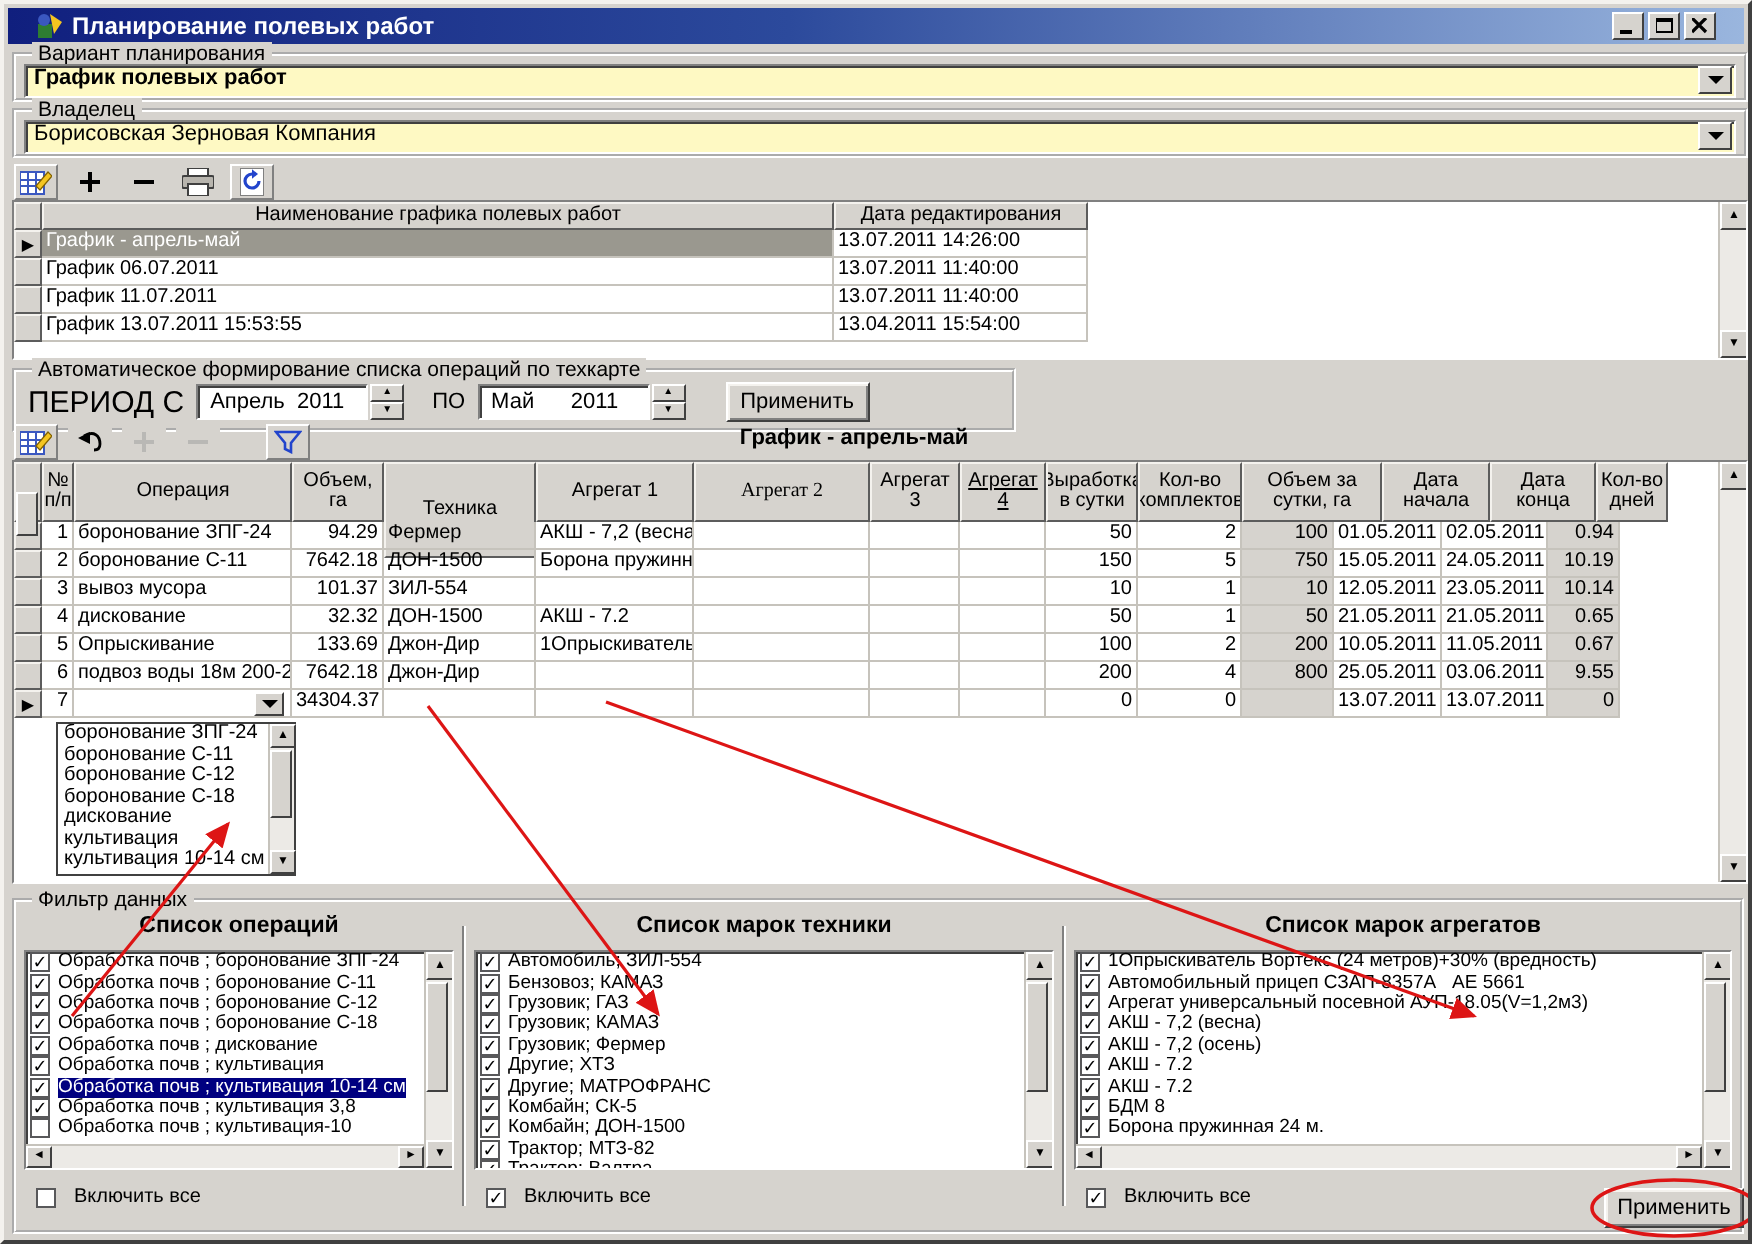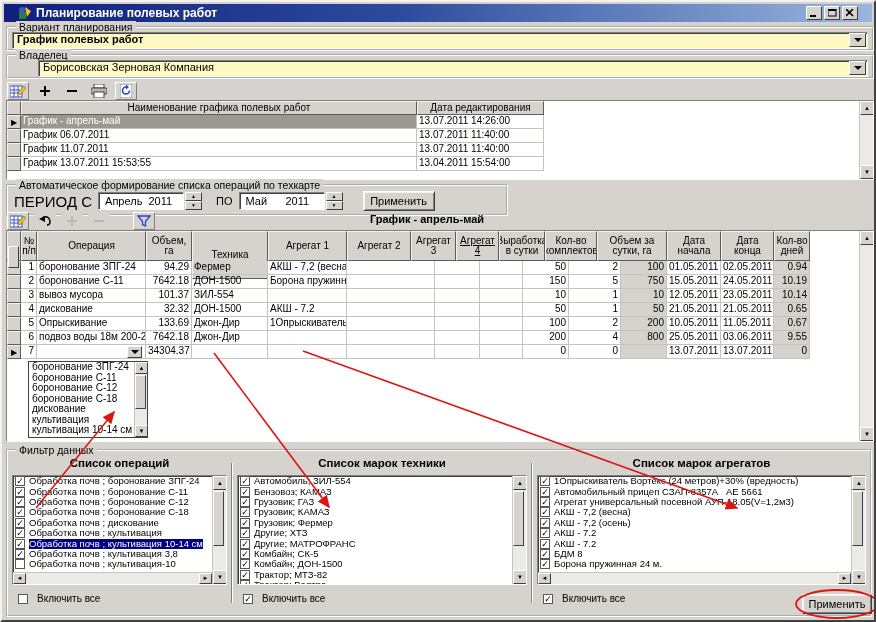--- a/index.html
+++ b/index.html
@@ -123,21 +123,21 @@
     <div class="combo" style="top:4px;height:17px;">
       <span class="combo-text bold">График полевых работ</span>
       <span class="combo-btn">
           <span class="tri-down"></span>
         </span>
     </div>
   </div>
 
   <div class="gbox" style="left:4px;top:52px;width:868px;height:25px;">
     <span class="gb-label">Владелец</span>
-    <div class="combo" style="top:4px;height:17px;margin-left:26px;">
+    <div class="combo" style="top:4px;height:17px;">
       <span class="combo-text">Борисовская Зерновая Компания</span>
       <span class="combo-btn">
           <span class="tri-down"></span>
         </span>
     </div>
   </div>
 
   <div class="toolbar" style="left:5px;top:80px;height:18px;">
     <button class="tbtn raised">
         <span>
@@ -283,21 +283,21 @@
 
   <div class="grid" style="left:4px;top:228px;width:868px;height:212px;">
     <div style="display:flex;height:30px;">
       <div class="rowsel" style="height:30px;"></div>
       <div id="mg-header" style="display:flex;">
           <div class="hcell" style="width: 16px; height: 30px;">№ п/п</div>
           <div class="hcell" style="width: 109px; height: 30px;">Операция</div>
           <div class="hcell" style="width: 46px; height: 30px;">Объем, га</div>
           <div class="hcell" style="width: 76px; height: 48px;">Техника</div>
           <div class="hcell" style="width: 79px; height: 30px;">Агрегат 1</div>
-          <div class="hcell" style="width: 64px; height: 30px;">Агрегат 2</div>
+          <div class="hcell" style="width: 88px; height: 30px; font-family: Liberation Serif, serif;">Агрегат 2</div>
           <div class="hcell" style="width: 45px; height: 30px;">Агрегат 3</div>
           <div class="hcell" style="width: 43px; height: 30px; text-decoration: underline;">Агрегат 4</div>
           <div class="hcell" style="width: 46px; height: 30px;">Выработка в сутки</div>
           <div class="hcell" style="width: 52px; height: 30px;">Кол-во комплектов</div>
           <div class="hcell" style="width: 70px; height: 30px;">Объем за сутки, га</div>
           <div class="hcell" style="width: 54px; height: 30px;">Дата начала</div>
           <div class="hcell" style="width: 53px; height: 30px;">Дата конца</div>
           <div class="hcell" style="width: 36px; height: 30px;">Кол-во дней</div>
         </div>
     </div>

